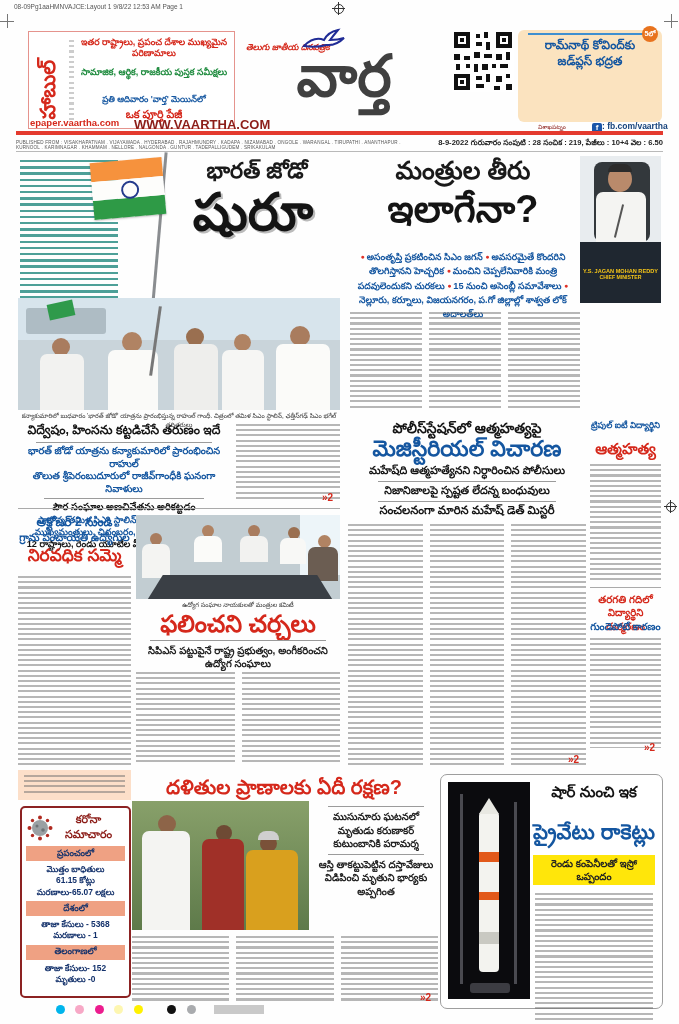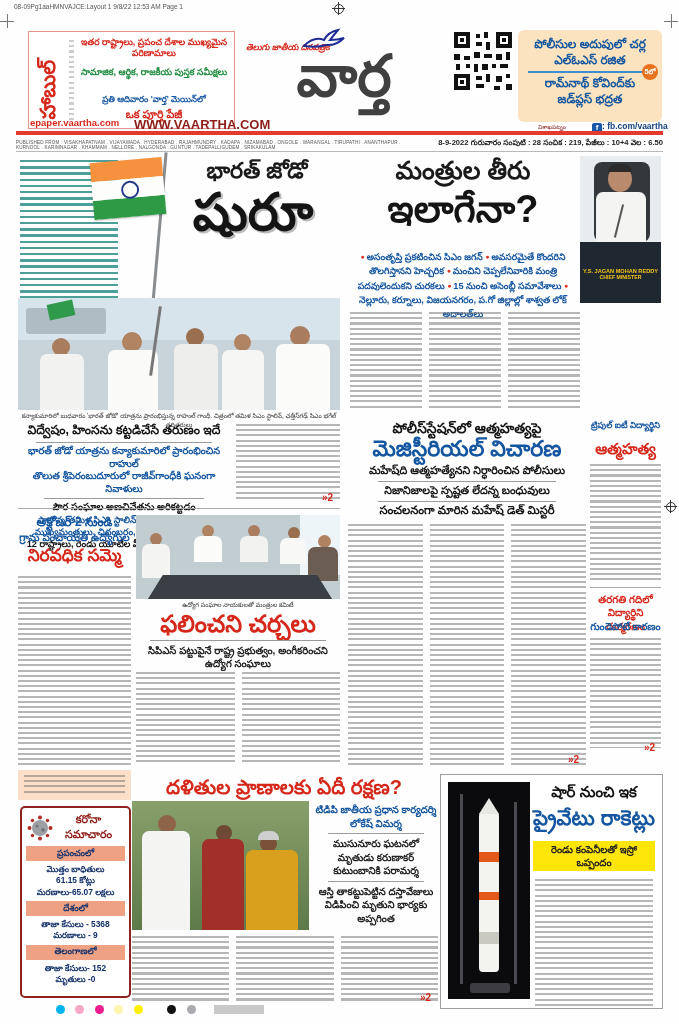--- a/index.html
+++ b/index.html
@@ -114,21 +114,20 @@
         <rect x="34" y="44" width="4" height="8"></rect>
       <rect x="44" y="46" width="6" height="6"></rect>
         <rect x="54" y="44" width="4" height="4"></rect>
         <rect x="24" y="54" width="8" height="4"></rect>
       <rect x="42" y="56" width="6" height="4"></rect>
         <rect x="54" y="54" width="6" height="6"></rect>
     </g>
   </svg>
 
   <div class="abs newsbox" style="left:518px;top:30px;width:144px;height:92px;">
-    <div class="tc blue b" style="padding:7px 8px 0;font-size:12px;line-height:1.3;">పోలీసుల అదుపులో చర్ల ఎల్ఓఎస్ రజిత</div>
     <div class="nb-div">
       <span class="nb-badge">5లో</span>
     </div>
     <div class="tc blue b" style="padding:0 8px;font-size:12px;line-height:1.3;">రామ్‌నాథ్ కోవింద్‌కు జడ్‌ప్లస్ భద్రత</div>
   </div>
   <div class="abs maroon" style="left:538px;top:124px;font-size:6px;">విశాఖపట్నం</div>
   <div class="abs" style="left:592px;top:121px;font-size:8.5px;font-weight:bold;color:#16437c;">
     <span class="fbicon">f</span><span>: fb.com/vaartha</span>
   </div>
 
@@ -275,46 +274,45 @@
   <div class="abs photo" style="left:132px;top:801px;width:177px;height:129px;background:linear-gradient(#88a06a,#5e7a4a);">
     <div class="head" style="left:26px;top:14px;width:18px;height:18px;background:#8d6448;"></div>
     <div class="person" style="left:10px;top:30px;width:48px;height:99px;background:#f4f4f2;"></div>
     <div class="head" style="left:84px;top:24px;width:16px;height:16px;background:#6e4a34;"></div>
     <div class="person" style="left:70px;top:38px;width:42px;height:91px;background:#a03028;"></div>
     <div class="head" style="left:128px;top:34px;width:17px;height:17px;background:#7a5139;"></div>
     <div class="abs" style="left:126px;top:30px;width:21px;height:9px;background:#cfcfcf;border-radius:8px 8px 0 0;"></div>
     <div class="person" style="left:114px;top:49px;width:52px;height:80px;background:#d9a01e;"></div>
   </div>
   <div class="abs" style="left:314px;top:803px;width:124px;">
-    <div class="tc b blue" style="font-size:10px;line-height:1.35;">టిడిపి జాతీయ ప్రధాన కార్యదర్శి లోకేష్ విమర్శ</div>
     <div class="hairline" style="margin:3px 14px;"></div>
     <div class="tc b" style="font-size:10px;color:#222;line-height:1.35;">ముసునూరు ఘటనలో మృతుడు కరుణాకర్ కుటుంబానికి పరామర్శ</div>
     <div class="hairline" style="margin:3px 14px;"></div>
     <div class="tc b" style="font-size:10px;color:#222;line-height:1.35;">ఆస్తి తాకట్టుపెట్టిన దస్తావేజులు విడిపించి మృతుని భార్యకు అప్పగింత</div>
   </div>
   <div class="abs cols" style="left:132px;top:936px;width:306px;height:66px;">
     <div class="greek"></div>
       <div class="greek"></div>
       <div class="greek"></div>
   </div>
   <div class="jump" style="left:420px;top:992px;">»2</div>
 
-  <div class="abs" style="left:440px;top:774px;width:221px;height:233px;border:1.5px solid #9e9e9e;border-radius:0;background:#fff;">
+  <div class="abs" style="left:440px;top:774px;width:221px;height:233px;border:1.5px solid #9e9e9e;border-radius:7px;background:#fff;">
     <div class="abs photo" style="left:7px;top:7px;width:82px;height:217px;background:#0b0b0e;">
       <div class="abs" style="left:12px;top:12px;width:3px;height:190px;background:#4a4a50;"></div>
       <div class="abs" style="left:66px;top:20px;width:3px;height:182px;background:#4a4a50;"></div>
       <div class="abs" style="left:31px;top:30px;width:20px;height:160px;background:#f3f3ef;border-radius:4px;"></div>
       <div class="abs" style="left:31px;top:16px;width:0;height:0;border-left:10px solid transparent;border-right:10px solid transparent;border-bottom:16px solid #e8e8e2;"></div>
       <div class="abs" style="left:31px;top:70px;width:20px;height:10px;background:#e2591a;"></div>
       <div class="abs" style="left:31px;top:110px;width:20px;height:8px;background:#e2591a;"></div>
       <div class="abs" style="left:31px;top:150px;width:20px;height:12px;background:#c9c9c2;"></div>
       <div class="abs" style="left:22px;bottom:6px;width:40px;height:10px;background:#3c3c42;border-radius:3px;"></div>
     </div>
     <div class="tc b" style="margin:8px 0 0 92px;width:122px;font-size:15px;color:#141414;">షార్ నుంచి ఇక</div>
-    <div class="tc b blue" style="margin:2px 0 0 90px;width:126px;font-size:21px;">ప్రైవేటు రాకెట్లు</div>
+    <div class="tc b blue" style="margin:16px 0 0 90px;width:126px;font-size:21px;">ప్రైవేటు రాకెట్లు</div>
     <div class="tc yellowbar" style="margin:6px 0 0 92px;width:122px;font-size:10px;padding:2px 0;line-height:1.3;">రెండు కంపెనీలతో ఇస్రో ఒప్పందం</div>
     <div class="greek" style="margin:8px 0 0 94px;width:118px;height:128px;"></div>
   </div>
 
   <div class="abs cbox" style="left:20px;top:806px;width:107px;height:188px;">
     <svg class="abs" style="left:5px;top:7px;" width="26" height="26" viewBox="0 0 26 26">
       <circle cx="13" cy="13" r="8" fill="#9aa0a3"></circle>
       <g fill="#b02a20">
         <circle cx="13" cy="2.5" r="2"></circle>
           <circle cx="13" cy="23.5" r="2"></circle>
@@ -329,21 +327,21 @@
         <circle cx="16" cy="15" r="1.8" fill="#6e7477"></circle>
     </svg>
     <div class="tc b maroon" style="margin-top:5px;margin-left:26px;font-size:11px;">కరోనా</div>
     <div class="tc b maroon" style="margin-left:26px;font-size:11px;">సమాచారం</div>
     <div class="cbar">ప్రపంచంలో</div>
     <div class="cline">మొత్తం బాధితులు</div>
     <div class="cline">61.15 కోట్లు</div>
     <div class="cline">మరణాలు-65.07 లక్షలు</div>
     <div class="cbar">దేశంలో</div>
     <div class="cline">తాజా కేసులు - 5368</div>
-    <div class="cline">మరణాలు - 9</div>
+    <div class="cline">మరణాలు - 1</div>
     <div class="cbar">తెలంగాణలో</div>
     <div class="cline">తాజా కేసులు- 152</div>
     <div class="cline">మృతులు -0</div>
   </div>
 
   <div class="abs" style="left:56px;top:1000px;">
     <span class="dot" style="background:#00b5ec;"></span>
     <span class="dot" style="background:#f7a8c6;"></span>
     <span class="dot" style="background:#ec1c8e;"></span>
     <span class="dot" style="background:#fdf6b0;"></span>

